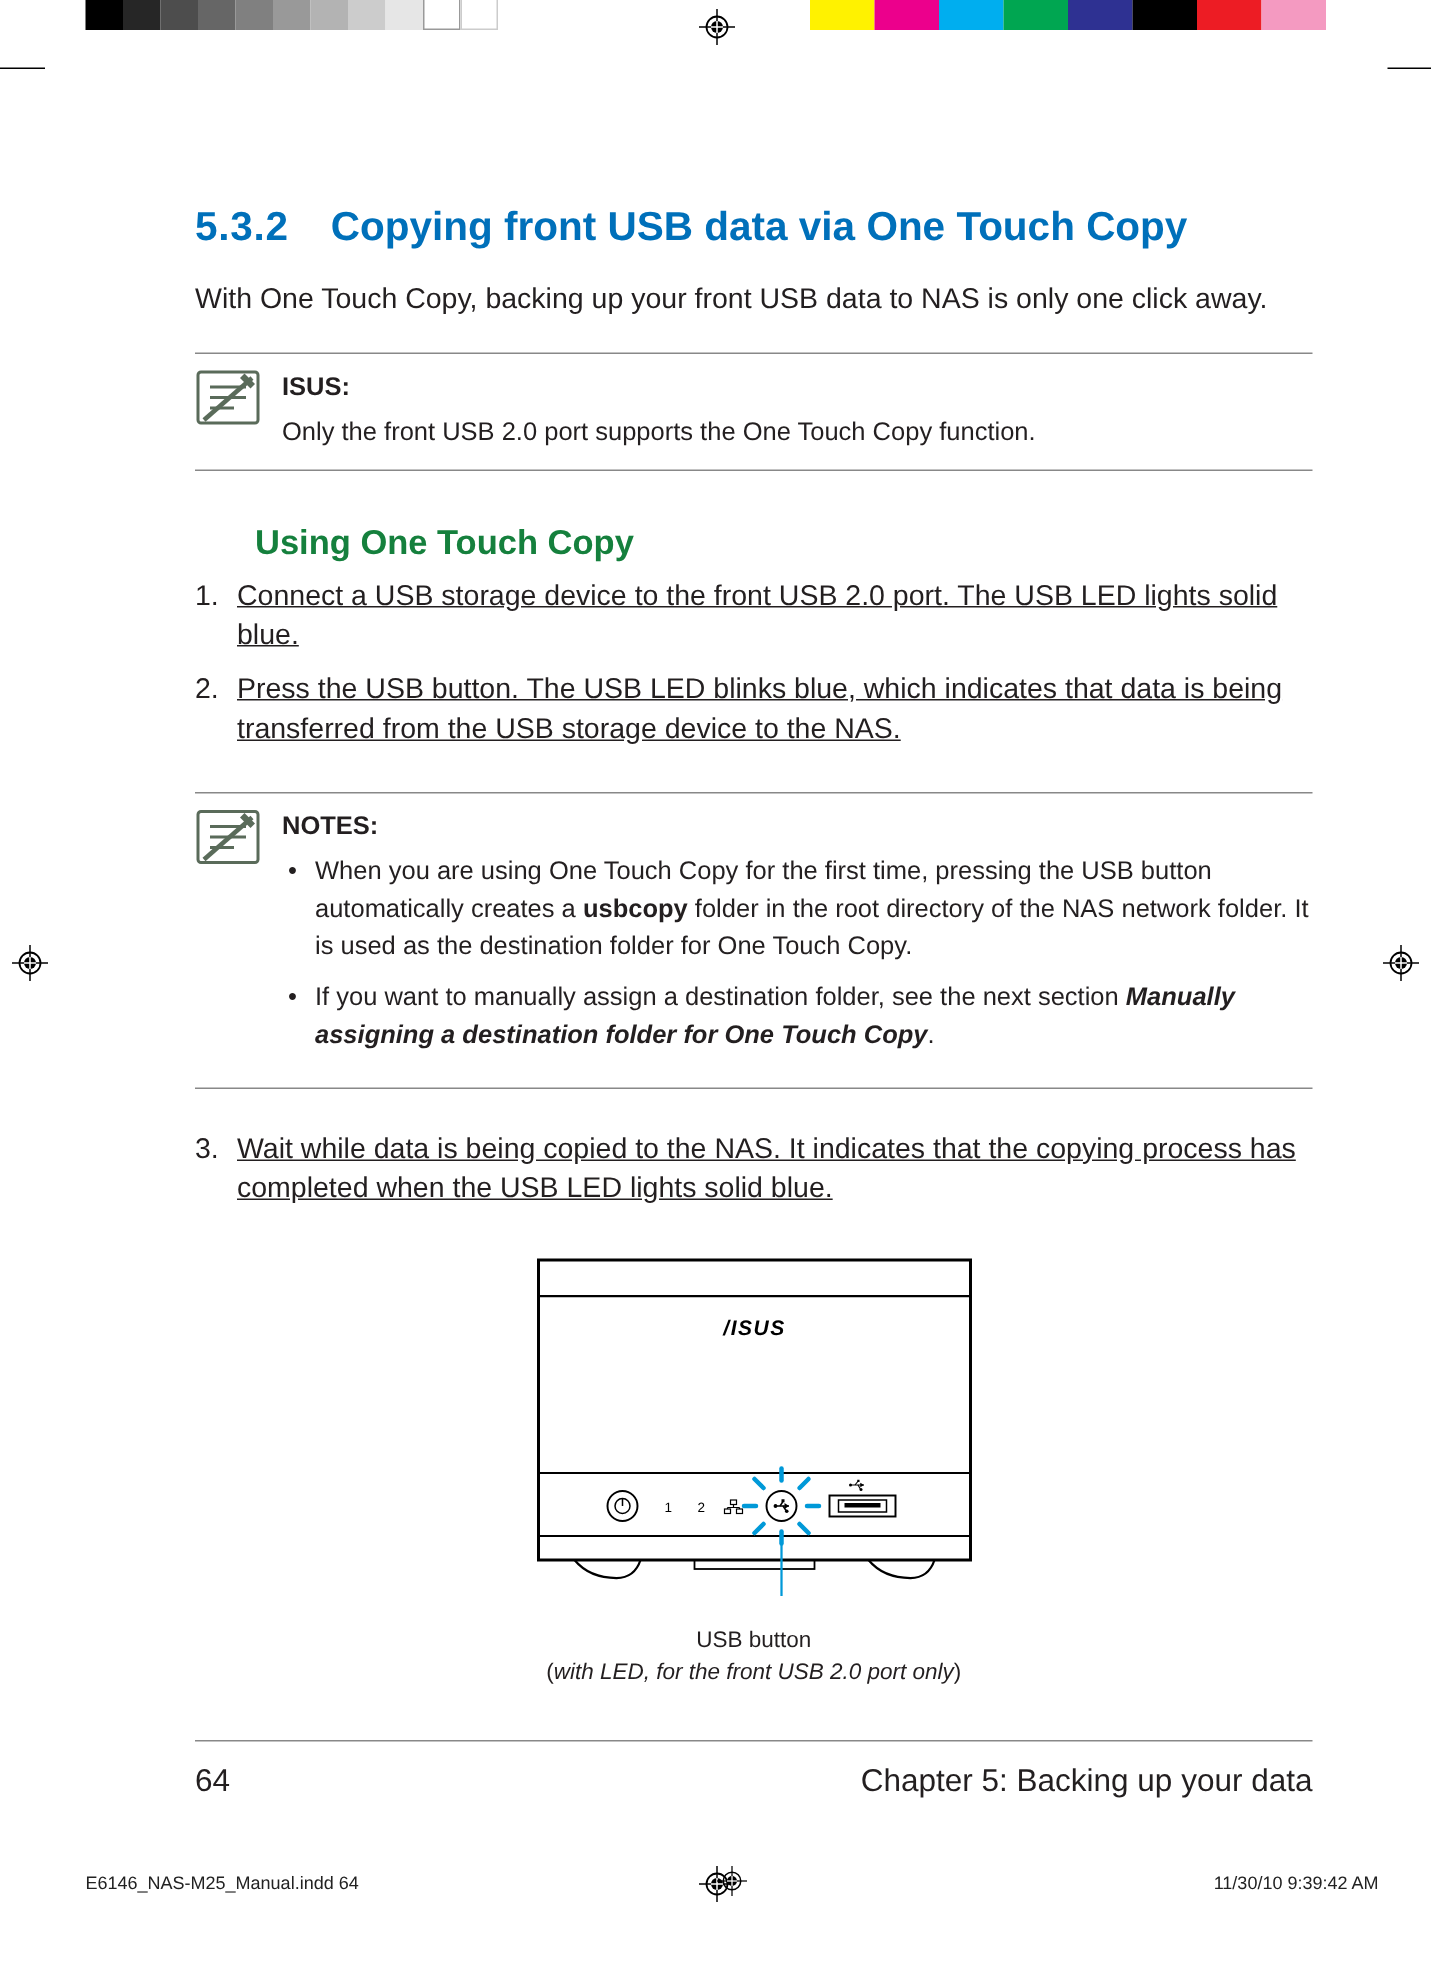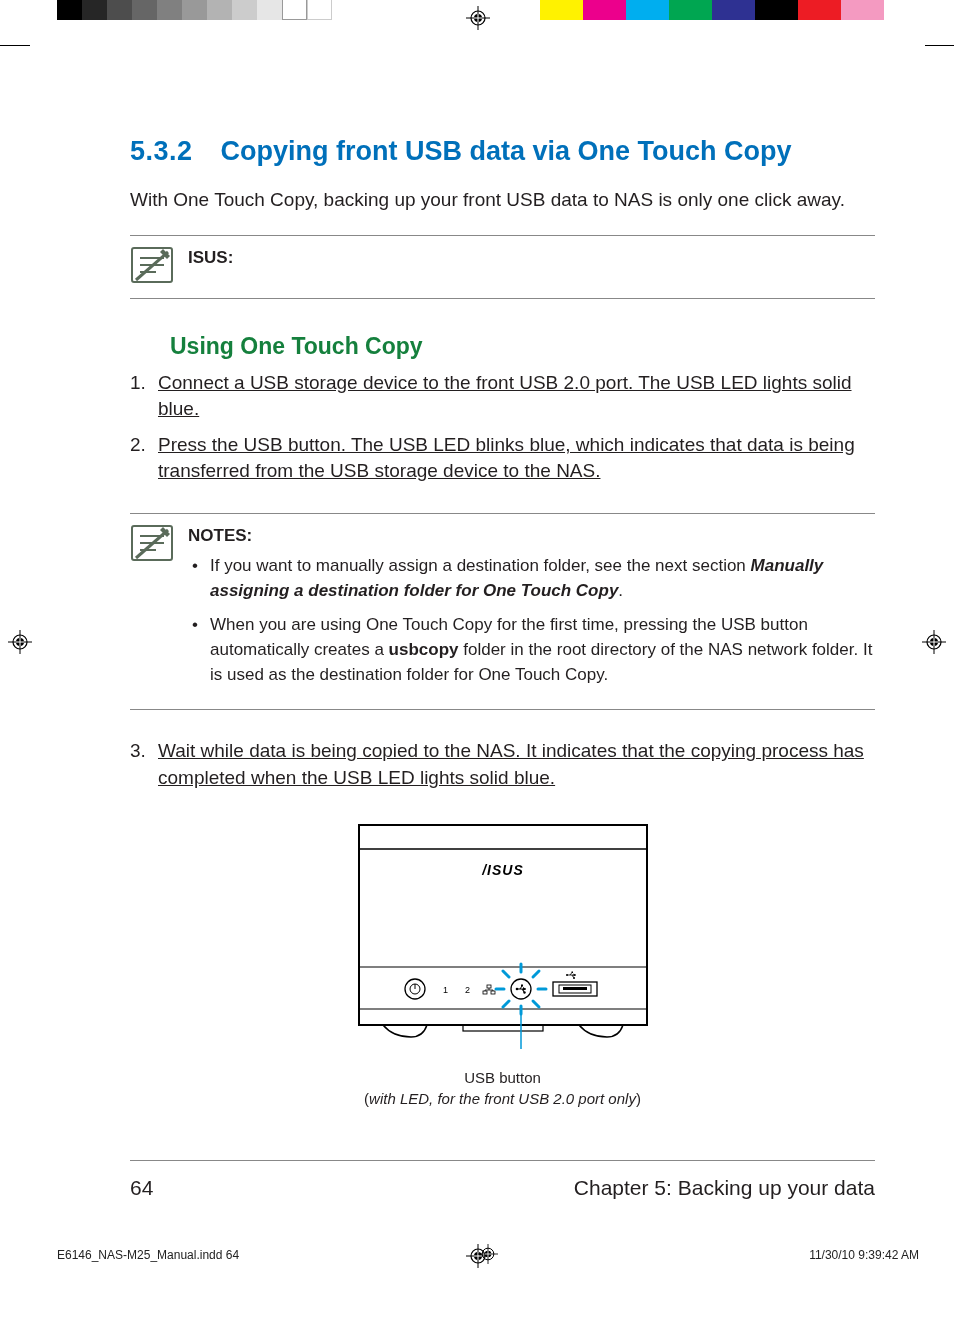--- a/index.html
+++ b/index.html
@@ -190,20 +190,21 @@
         <rect x="2" y="2" width="40" height="34" rx="2" fill="none" stroke="#5a6b5a" stroke-width="2"></rect>
         <line x1="10" y1="12" x2="34" y2="12" stroke="#5a6b5a" stroke-width="2"></line>
         <line x1="10" y1="19" x2="34" y2="19" stroke="#5a6b5a" stroke-width="2"></line>
         <line x1="10" y1="26" x2="26" y2="26" stroke="#5a6b5a" stroke-width="2"></line>
         <path d="M6 34 L38 6" stroke="#5a6b5a" stroke-width="3"></path>
         <path d="M33 3 L40 10 L37 13 L30 6 Z" fill="#5a6b5a"></path>
       </svg>
     </div>
     <div class="note-body">
       <div class="label">ISUS:</div>
+      <div>Only the front USB 2.0 port supports the One Touch Copy function.</div>
     </div>
   </div>
 
   <h3 class="h-sub">Using One Touch Copy</h3>
 
   <ol class="steps">
     <li>Connect a USB storage device to the front USB 2.0 port. The USB LED lights solid blue.</li>
     <li>Press the USB button. The USB LED blinks blue, which indicates that data is being transferred from the USB storage device to the NAS.</li>
   </ol>
 
@@ -217,24 +218,24 @@
         <line x1="10" y1="19" x2="34" y2="19" stroke="#5a6b5a" stroke-width="2"></line>
         <line x1="10" y1="26" x2="26" y2="26" stroke="#5a6b5a" stroke-width="2"></line>
         <path d="M6 34 L38 6" stroke="#5a6b5a" stroke-width="3"></path>
         <path d="M33 3 L40 10 L37 13 L30 6 Z" fill="#5a6b5a"></path>
       </svg>
     </div>
     <div class="note-body">
       <div class="label">NOTES:</div>
       <ul>
         <li>
-          <span>If you want to manually assign a destination folder, see the next section </span><i class="bi">Manually assigning a destination folder for One Touch Copy</i><span>.</span>
+          <span>When you are using One Touch Copy for the first time, pressing the USB button automatically creates a </span><b>usbcopy</b><span> folder in the root directory of the NAS network folder. It is used as the destination folder for One Touch Copy.</span>
         </li>
         <li>
-          <span>When you are using One Touch Copy for the first time, pressing the USB button automatically creates a </span><b>usbcopy</b><span> folder in the root directory of the NAS network folder. It is used as the destination folder for One Touch Copy.</span>
+          <span>If you want to manually assign a destination folder, see the next section </span><i class="bi">Manually assigning a destination folder for One Touch Copy</i><span>.</span>
         </li>
       </ul>
     </div>
   </div>
 
   <ol class="steps" start="3" style="counter-reset: step 2">
     <li>Wait while data is being copied to the NAS. It indicates that the copying process has completed when the USB LED lights solid blue.</li>
   </ol>
 
   <div class="device-wrap">

